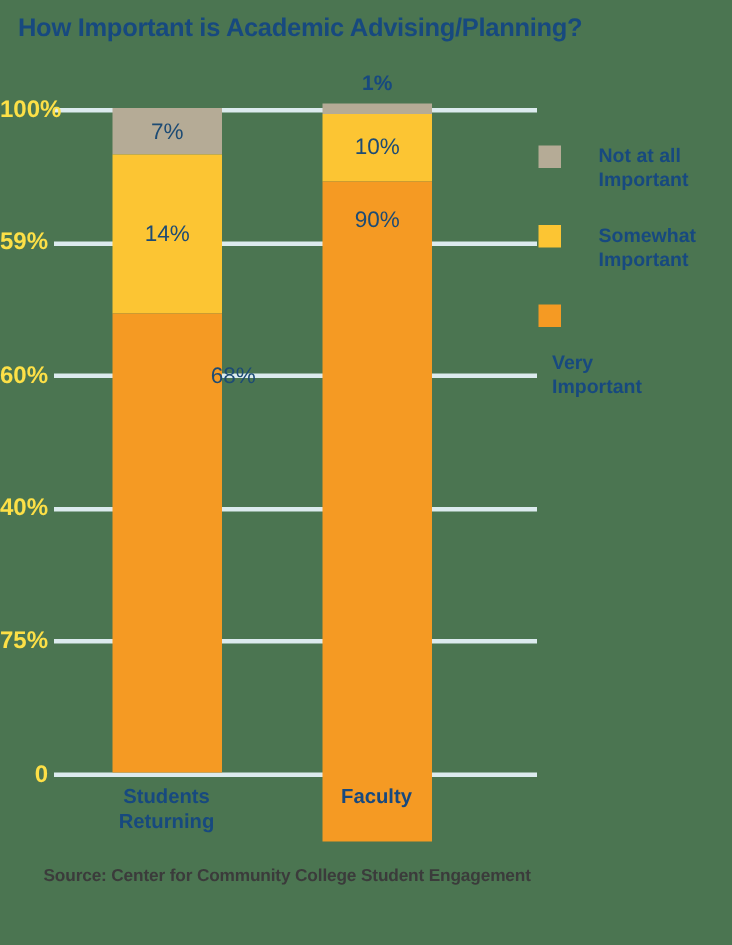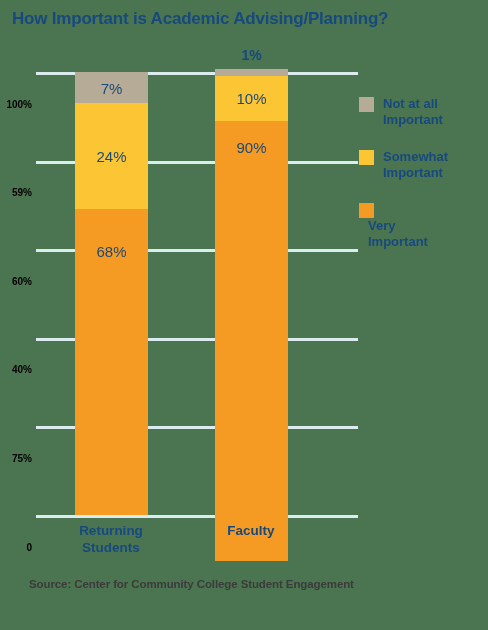--- a/index.html
+++ b/index.html
@@ -50,25 +50,24 @@
     width: 322px;
     height: 3px;
     background: #dcebee;
   }
 
   .axis-label {
     position: absolute;
     left: 0;
     width: 32px;
     text-align: right;
-    font-size: 10px;
-    font-weight: bold;
-    color: #000000;
+    font-size: 16px;
+    font-weight: bold;
+    color: #fde047;
     transform: translateY(-50%);
-    margin-top: 30px;
   }
 
   
   .bar {
     position: absolute;
     width: 73px;
   }
   .bar-seg {
     position: absolute;
     left: 0;
@@ -108,20 +107,21 @@
     left: 359px;
     top: 96px;
     width: 125px;
   }
   .legend-item {
     position: absolute;
     left: 0;
     width: 125px;
     display: flex;
     align-items: flex-start;
+    gap: 16px;
   }
   .legend-swatch {
     width: 15px;
     height: 15px;
     flex: 0 0 15px;
     margin-top: 1px;
   }
   .legend-text {
     margin-left: 9px;
     font-size: 13px;
@@ -166,31 +166,31 @@
     <div class="axis-label" style="top:427.9px;">75%</div>
     <div class="axis-label" style="top:516.5px;">0</div>
 
     <div class="bar" style="left:75px; top:72px; height:443px;">
 
       <div class="bar-seg" style="top:0px; height:31.0px; background:#b5ab96;">
         <div class="seg-label" style="top:15.5px;">7%</div>
       </div>
 
       <div class="bar-seg" style="top:31.0px; height:106.3px; background:#fcc533;">
-        <div class="seg-label" style="top:53.1px;">24%</div>
+        <div class="seg-label" style="top:53.1px;">14%</div>
       </div>
 
       <div class="bar-seg" style="top:137.3px; height:305.7px; background:#f59a23;">
-        <div class="seg-label" style="top:42px;">68%</div>
+        <div class="seg-label" style="top:42px;padding-left:44px;">68%</div>
       </div>
     </div>
 
     <div class="cat-label" style="left:41px;">
+      <div>Students</div>
       <div>Returning</div>
-      <div>Students</div>
     </div>
 
     <div class="bar" style="left:215px; top:68.6px; height:446.4px;">
 
       <div class="bar-seg" style="top:0px; height:7.8px; background:#b5ab96;">
         <div class="seg-label outside" style="top:-14px;">1%</div>
       </div>
 
       <div class="bar-seg" style="top:7.8px; height:44.3px; background:#fcc533;">
         <div class="seg-label" style="top:22.1px;">10%</div>

